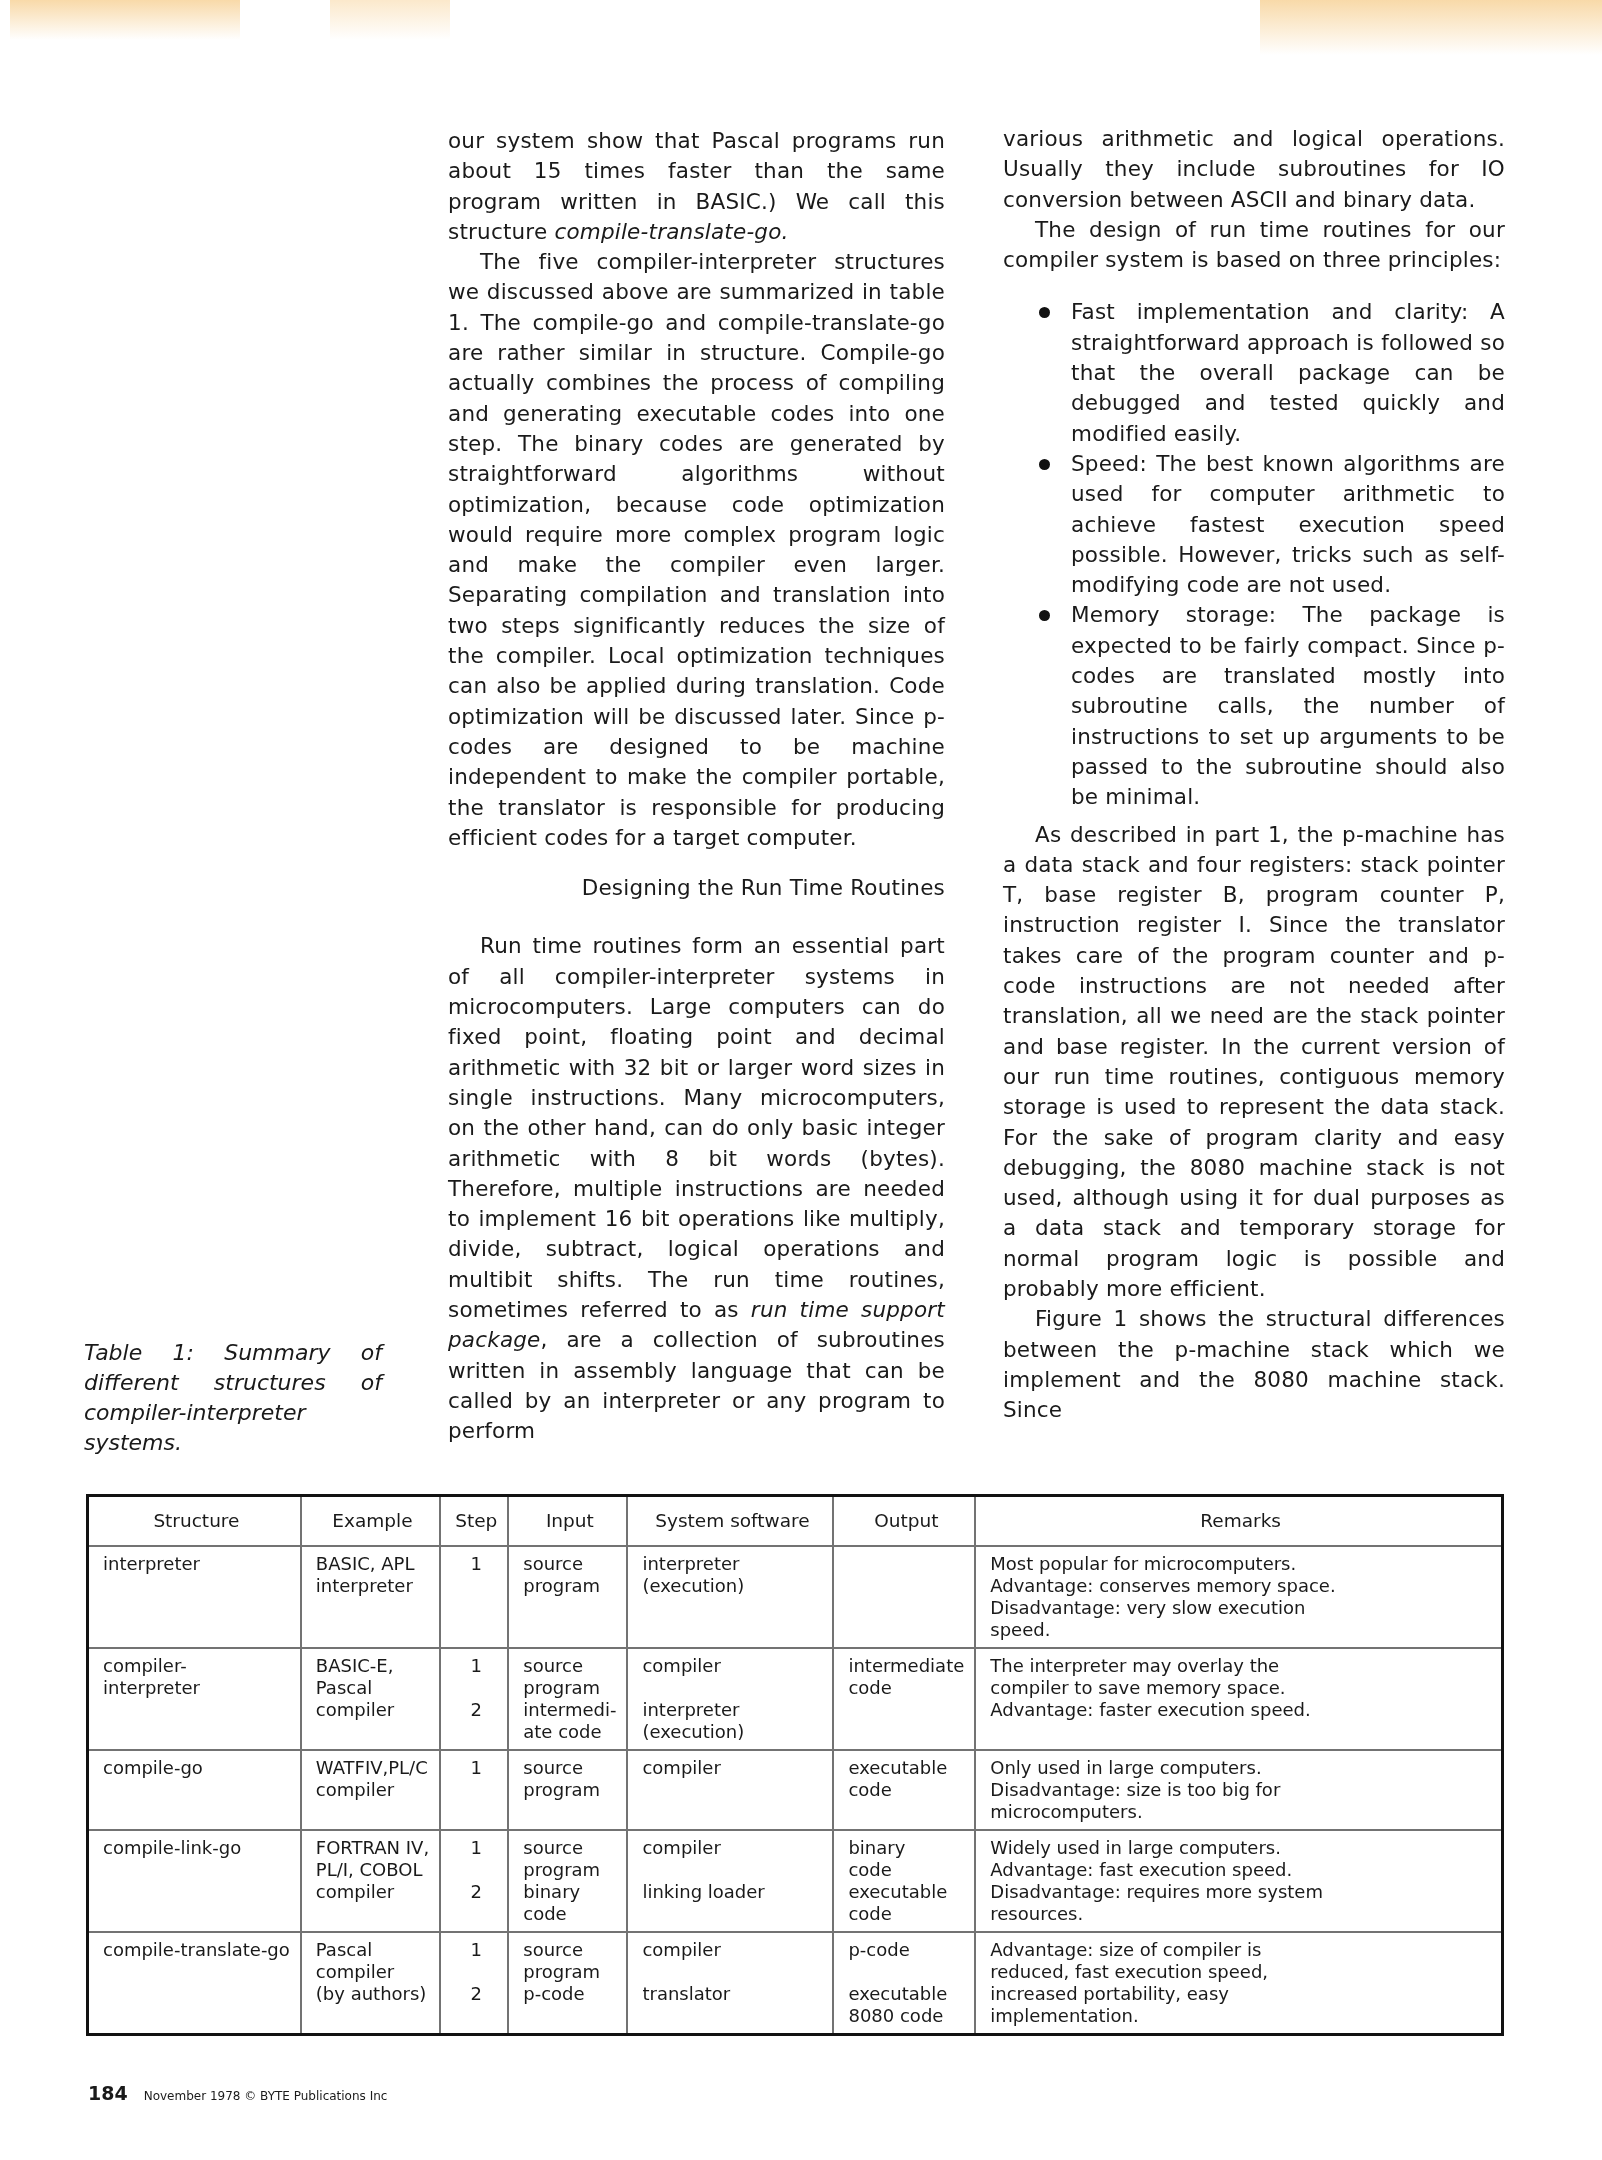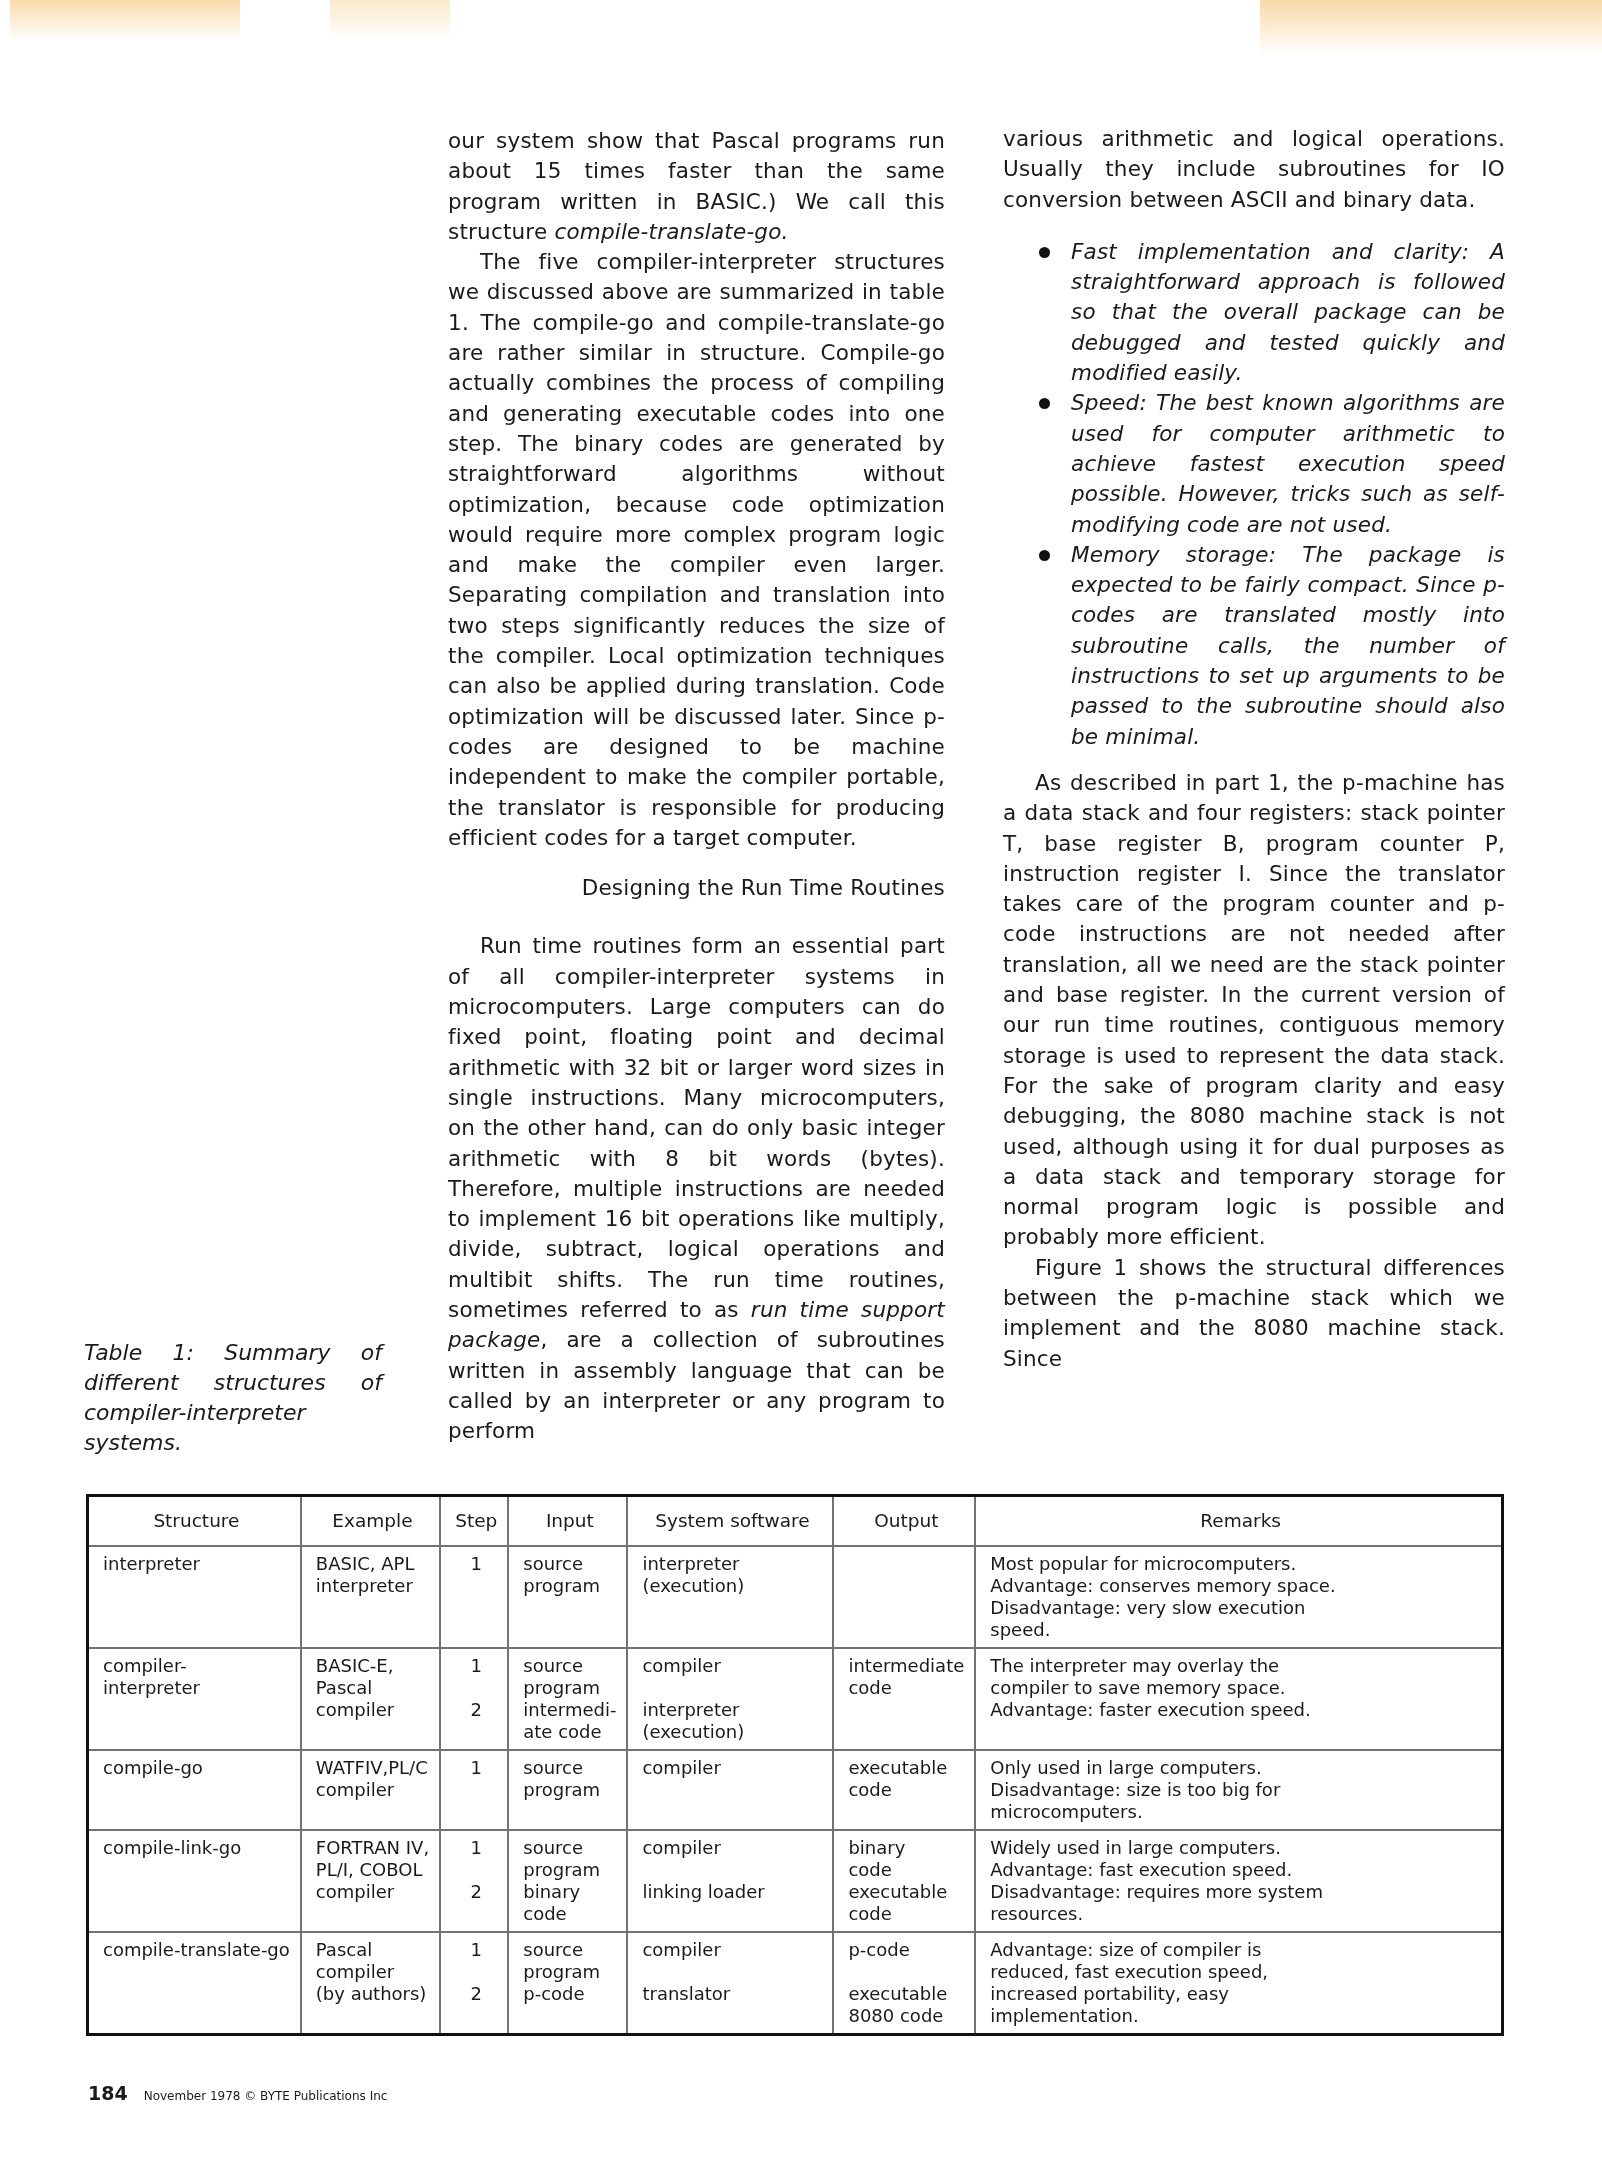--- a/index.html
+++ b/index.html
@@ -15,21 +15,21 @@
   .col {
     position:absolute; font-size:21.5px; line-height:30.3px;
     text-align:justify; letter-spacing:0.2px;
   }
   .col p { margin:0; }
   .col p.ind { text-indent:32px; }
   .col em { }
   #col-mid { left:448px; top:126px; width:497px; }
   #col-right { left:1003px; top:124px; width:502px; }
   .heading { font-size:21.5px; margin:20px 0 28px 0; text-align:right; }
-  ul.bullets { list-style:none; margin:22px 0 16px 0; padding:0 0 0 68px;font-style:italic; }
+  ul.bullets { list-style:none; margin:22px 0 7px 0; padding:0 0 0 68px; }
   ul.bullets li { position:relative; }
   ul.bullets li::before {
     content:""; position:absolute; left:-32px; top:10px;
     width:11px; height:11px; border-radius:50%; background:#111;
   }
   #caption {
     position:absolute; left:84px; top:1338px; width:298px;
     font-style:italic; font-size:22px; line-height:30px;
     text-align:justify; text-align-last:justify;
   }
@@ -54,20 +54,21 @@
 
 <div id="col-mid" class="col">
   <p><span>our system show that Pascal programs run about 15 times faster than the same program written in BASIC.) We call this structure </span><em>compile-translate-go.</em></p>
   <p class="ind">The five compiler-interpreter structures we discussed above are summarized in table 1. The compile-go and compile-translate-go are rather similar in structure. Compile-go actually combines the process of compiling and generating executable codes into one step. The binary codes are generated by straightforward algorithms without optimization, because code optimization would require more complex program logic and make the compiler even larger. Separating compilation and translation into two steps significantly reduces the size of the compiler. Local optimization techniques can also be applied during translation. Code optimization will be discussed later. Since p-codes are designed to be machine independent to make the compiler portable, the translator is responsible for producing efficient codes for a target computer.</p>
   <div class="heading">Designing the Run Time Routines</div>
   <p class="ind"><span>Run time routines form an essential part of all compiler-interpreter systems in microcomputers. Large computers can do fixed point, floating point and decimal arithmetic with 32 bit or larger word sizes in single instructions. Many microcomputers, on the other hand, can do only basic integer arithmetic with 8 bit words (bytes). Therefore, multiple instructions are needed to implement 16 bit operations like multiply, divide, subtract, logical operations and multibit shifts. The run time routines, sometimes referred to as </span><em>run time support package</em><span>, are a collection of subroutines written in assembly language that can be called by an interpreter or any program to perform</span></p>
 </div>
 
 <div id="col-right" class="col">
   <p>various arithmetic and logical operations. Usually they include subroutines for IO conversion between ASCII and binary data.</p>
+  <p class="ind">The design of run time routines for our compiler system is based on three principles:</p>
   <ul class="bullets">
     <li>Fast implementation and clarity: A straightforward approach is followed so that the overall package can be debugged and tested quickly and modified easily.</li>
     <li>Speed: The best known algorithms are used for computer arithmetic to achieve fastest execution speed possible. However, tricks such as self-modifying code are not used.</li>
     <li>Memory storage: The package is expected to be fairly compact. Since p-codes are translated mostly into subroutine calls, the number of instructions to set up arguments to be passed to the subroutine should also be minimal.</li>
   </ul>
   <p class="ind">As described in part 1, the p-machine has a data stack and four registers: stack pointer T, base register B, program counter P, instruction register I. Since the translator takes care of the program counter and p-code instructions are not needed after translation, all we need are the stack pointer and base register. In the current version of our run time routines, contiguous memory storage is used to represent the data stack. For the sake of program clarity and easy debugging, the 8080 machine stack is not used, although using it for dual purposes as a data stack and temporary storage for normal program logic is possible and probably more efficient.</p>
   <p class="ind">Figure 1 shows the structural differences between the p-machine stack which we implement and the 8080 machine stack. Since</p>
 </div>
 
 <div id="caption">Table 1: Summary of different structures of compiler-interpreter systems.</div>

